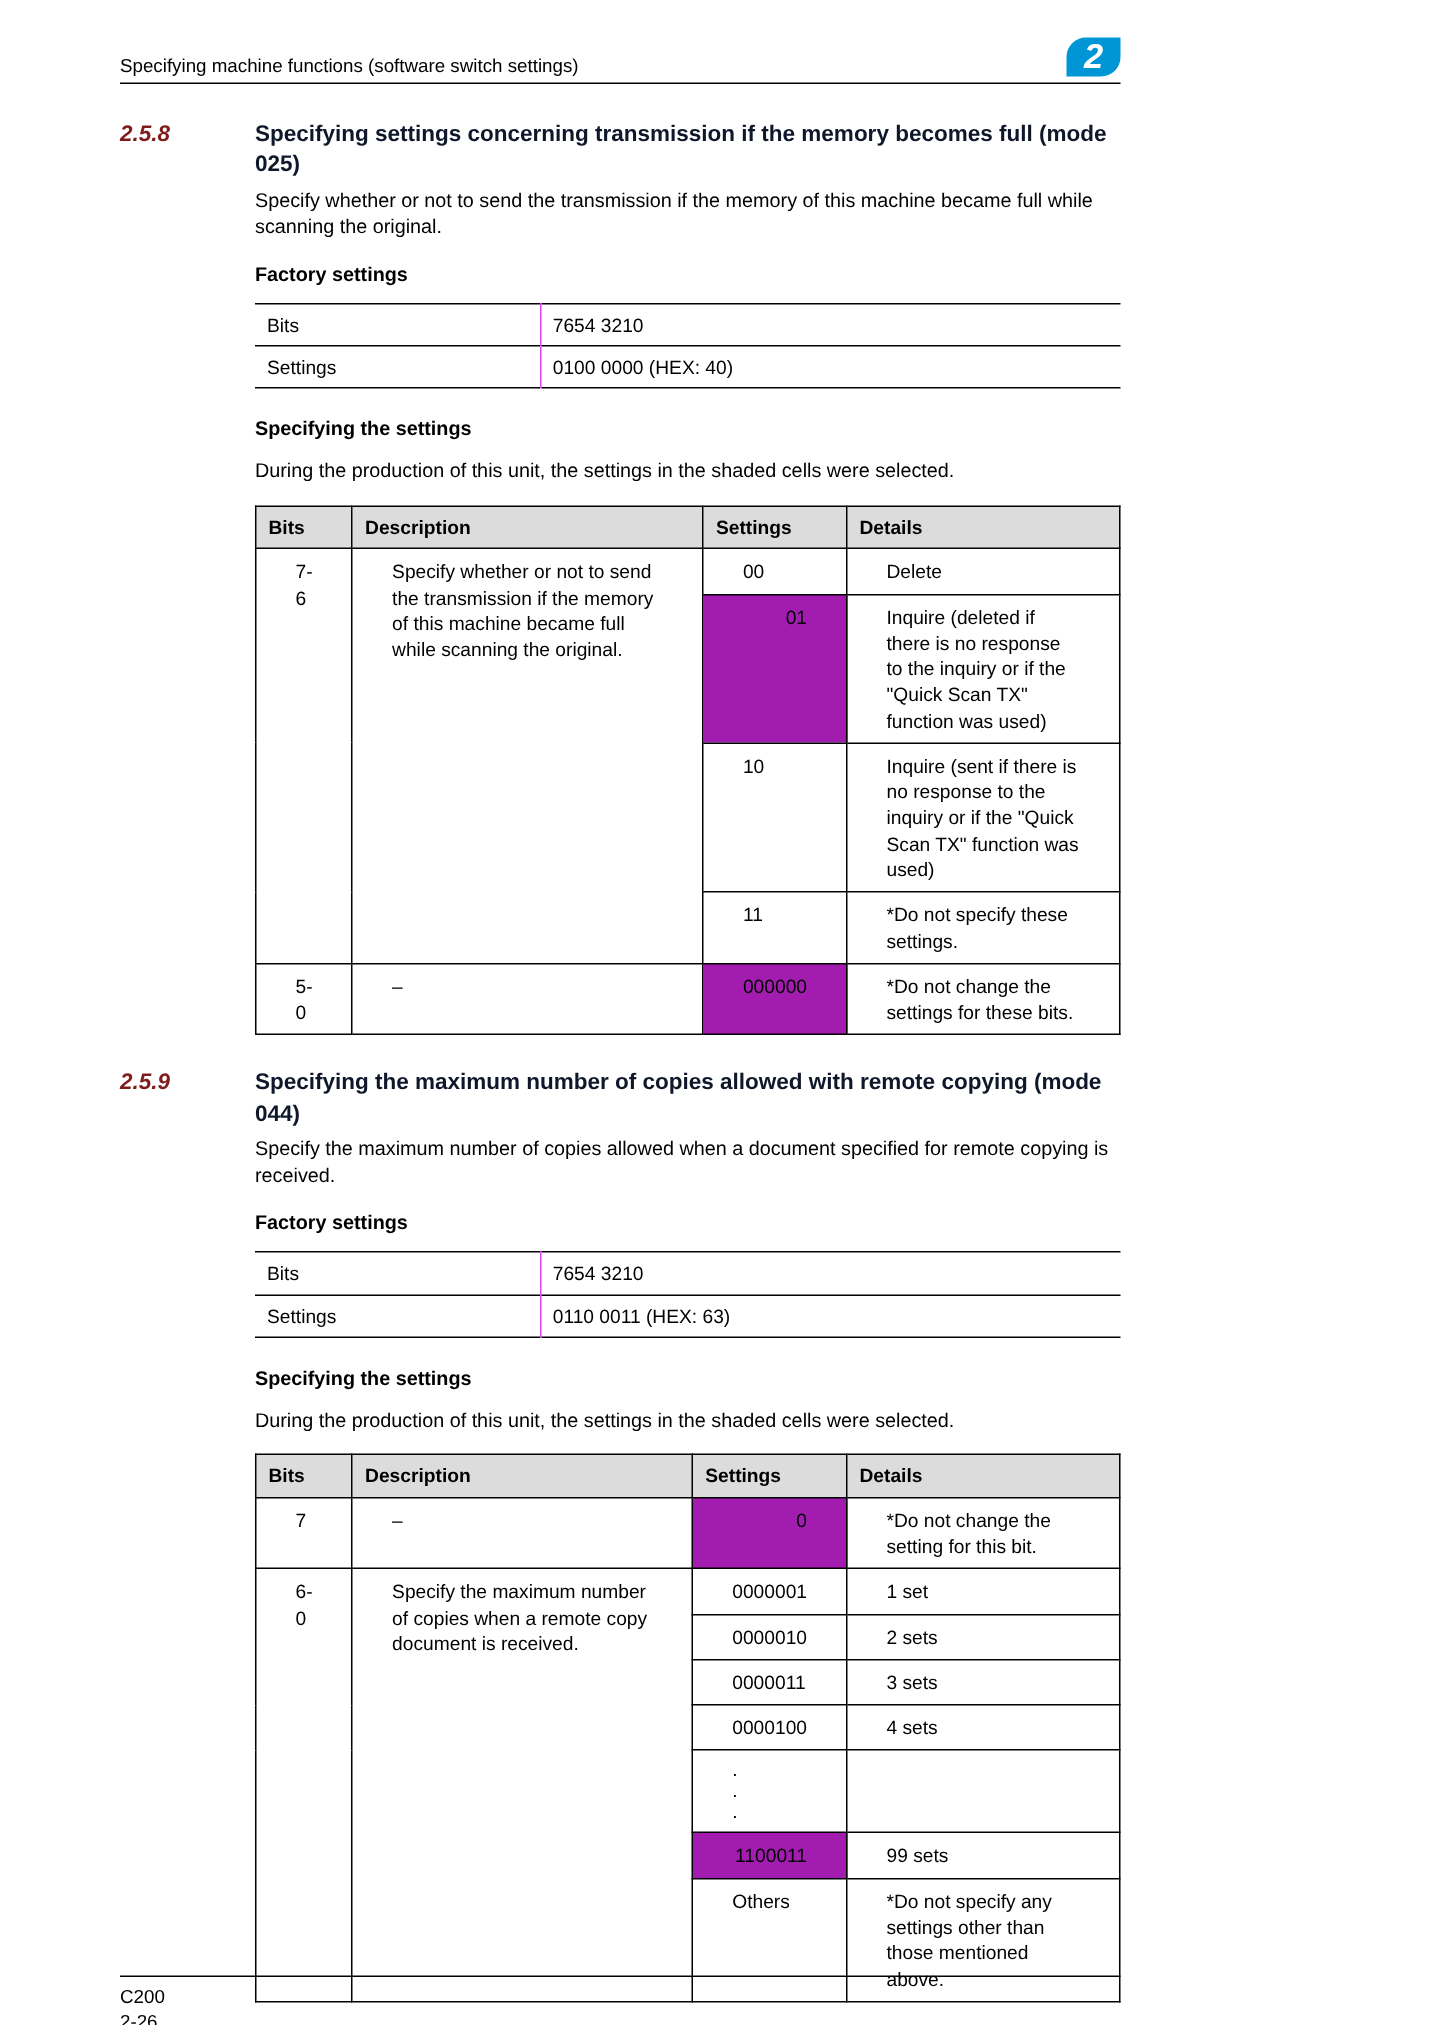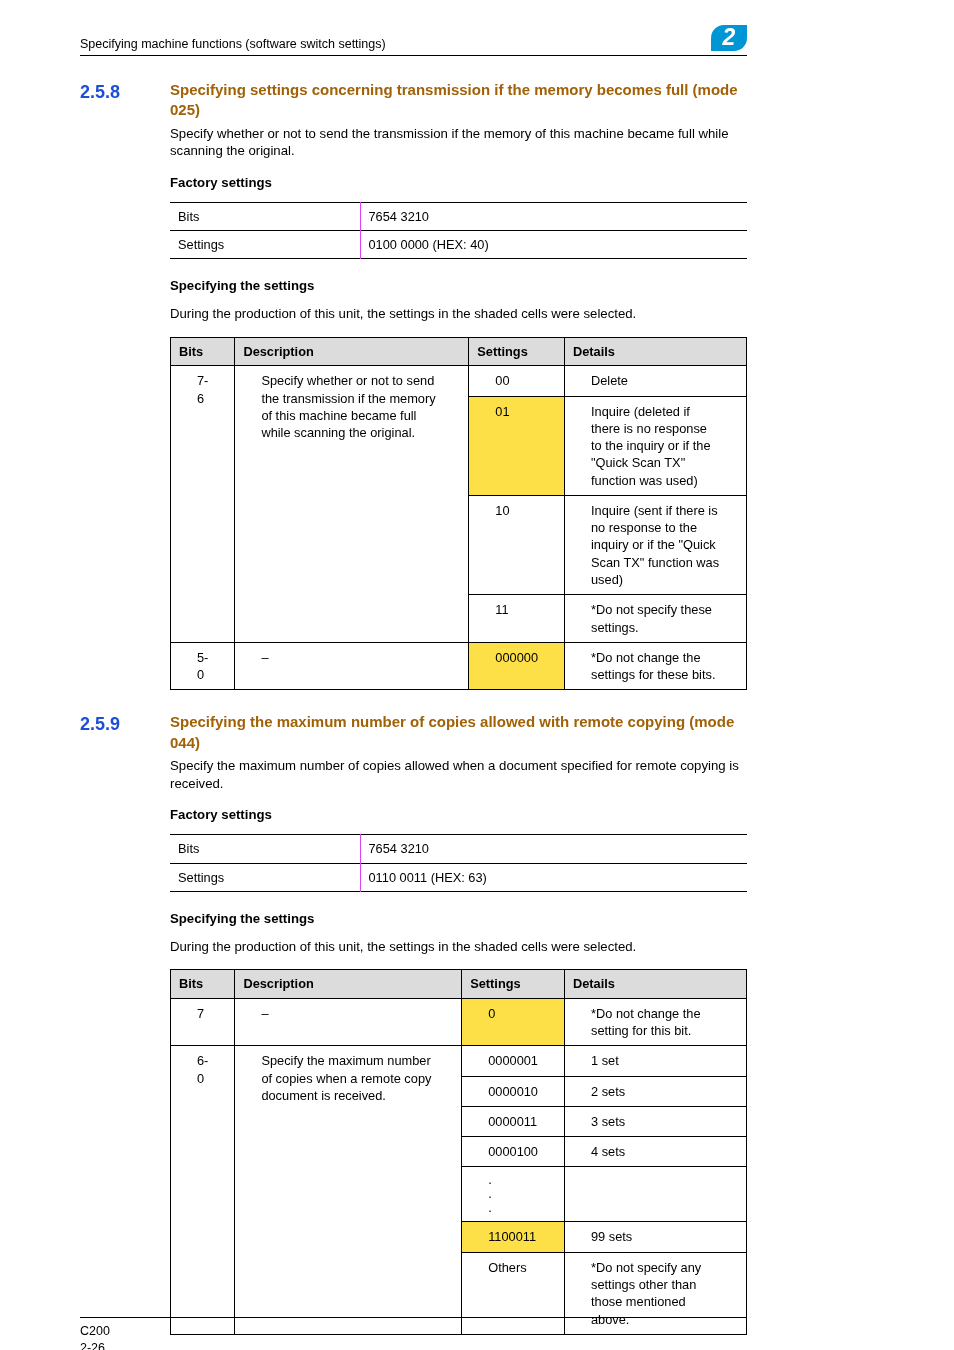--- a/index.html
+++ b/index.html
@@ -43,27 +43,28 @@
     align-items: center;
     justify-content: center;
     margin-bottom:2px;
   }
   .sec-row {
     display: flex;
     gap: 32px;
     margin-bottom: 4px;
   }
   .sec-num {
-    color: #1d4ed8;
-    font-weight: bold;
-    font-size: 18px;
+    color: #7f1d1d;
+    font-weight: bold;
+    font-size: 15px;
     min-width: 58px;
+    font-style: italic;
   }
   .sec-title {
-    color: #a16207;
+    color: #0f172a;
     font-weight: bold;
     font-size: 15px;
   }
   .body-block {
     margin-left: 90px;
     margin-bottom: 14px;
   }
   .body-text { margin-bottom: 14px; }
   .sub-heading {
     font-weight: bold;
@@ -94,21 +95,21 @@
     border: 1px solid #000;
   }
   table.settings td {
     padding: 6px 26px;
     border: 1px solid #000;
     vertical-align: top;
   }
   table.settings .col-bits { width: 64px; }
   table.settings .col-set { width: 80px; }
   table.settings .col-det { width: 182px; }
-  .shaded { background: #fde047; }
+  .shaded { background: #a21caf; text-align: right; }
   .footer-bar {
     position: absolute;
     left: 80px; right: 65px; bottom: 18px;
     border-top: 1px solid #000;
     padding-top: 5px;
     display: flex;
     justify-content: space-between;
     font-size: 12.5px;
     flex-direction: column;
   }

